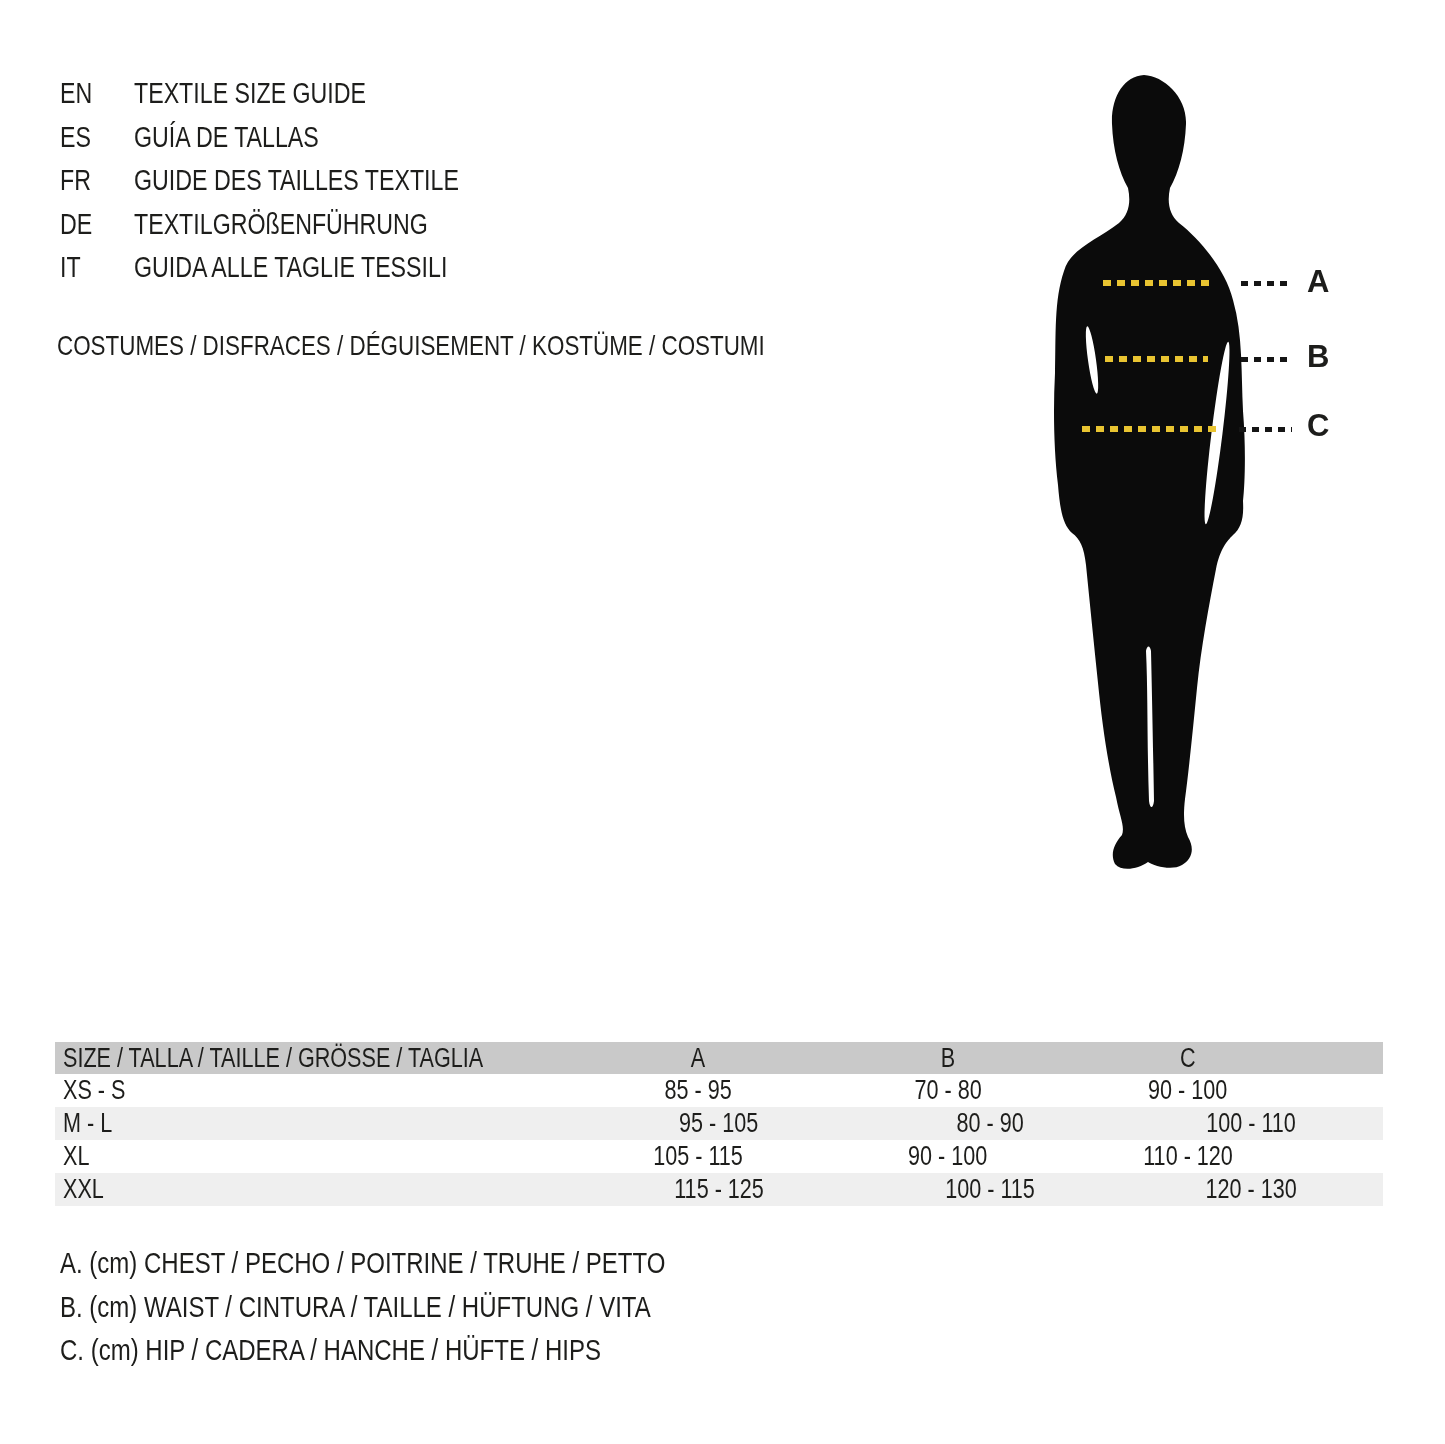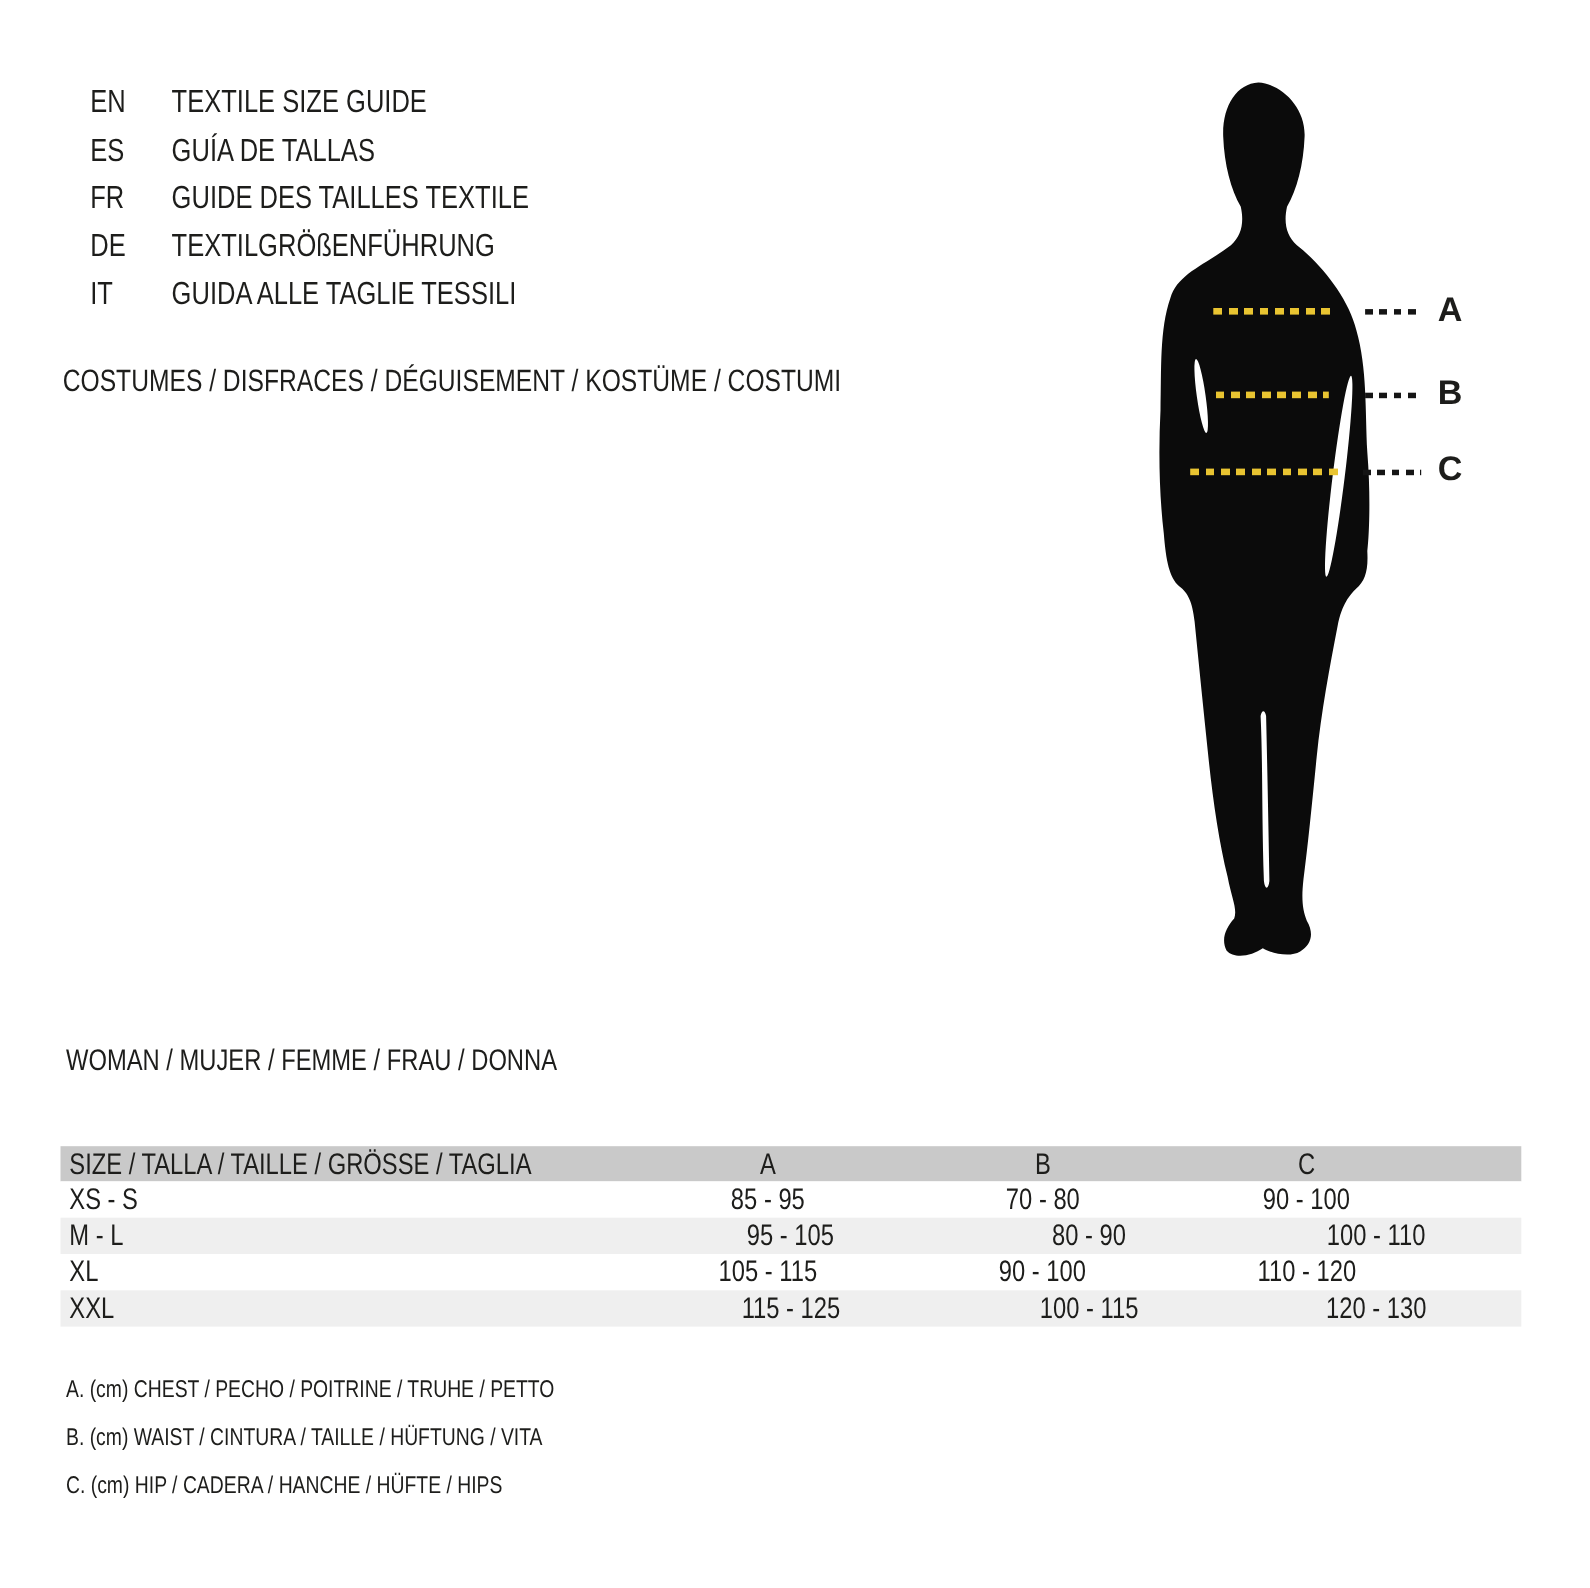--- a/index.html
+++ b/index.html
@@ -8,21 +8,21 @@
     background:#ffffff; color:#1d1d1b;
     font-family:"Liberation Sans", sans-serif;
   }
   
   .cond { display:inline-block; transform:scaleX(0.8); transform-origin:0 50%; white-space:nowrap; }
   .cond-c { display:inline-block; transform:scaleX(0.8); transform-origin:50% 50%; white-space:nowrap; }
 
   
   .langs { position:absolute; left:60px; top:72px; }
   .lang-row { height:43.5px; line-height:43.5px; font-size:29px; font-weight:500; }
-  .lang-code { display:inline-block; width:66px; vertical-align:top;margin-left:22px; }
+  .lang-code { display:inline-block; width:66px; vertical-align:top; }
 
   
   .costumes { position:absolute; left:57px; top:327px; margin:0; font-size:28px; line-height:37px; font-weight:400; }
 
   
   .figure-svg { position:absolute; left:1040px; top:73px; width:260px; height:802px; }
   .mline { position:absolute; }
   .ydash { height:6px; background:repeating-linear-gradient(90deg,#e9c431 0 8px, transparent 8px 14px); }
   .bdash { height:5px; background:repeating-linear-gradient(90deg,#151515 0 7px, transparent 7px 13px); }
   .y-a { left:1103px; top:280px; width:107px; }
@@ -44,21 +44,21 @@
   .tr-data { height:33px; }
   .bg-white { background:#ffffff; }
   .bg-alt { background:#efefef;gap:21px; }
   .c0 { width:505px; padding-left:8px; text-align:left; }
   .c1 { width:260px; text-align:center; }
   .c2 { width:240px; text-align:center; }
   .c3 { width:240px; text-align:center; }
 
   
   .legend { position:absolute; left:60px; top:1241px; }
-  .legend-line { height:43.5px; line-height:43.5px; font-size:22px; font-weight:500; }
+  .legend-line { height:43.5px; line-height:43.5px; font-size:30px; font-weight:500; }
 </style>
 </head>
 <body>
 
 <div class="page">
 
   <section class="langs">
     <div class="lang-row">
       <span class="lang-code"><span class="cond">EN</span></span>
       <span class="cond">TEXTILE SIZE GUIDE</span>
@@ -127,21 +127,20 @@
   <div class="mline ydash y-a"></div>
   <div class="mline bdash b-a"></div>
   <div class="mline ydash y-b"></div>
   <div class="mline bdash b-b"></div>
   <div class="mline ydash y-c"></div>
   <div class="mline bdash b-c"></div>
   <span class="mlabel ml-a">A</span>
   <span class="mlabel ml-b">B</span>
   <span class="mlabel ml-c">C</span>
 
-  <h2 class="woman"><span class="cond">WOMAN / MUJER / FEMME / FRAU / DONNA</span></h2>
 
   <div class="size-table">
     <div class="tr tr-head">
       <span class="c0"><span class="cond">SIZE / TALLA / TAILLE / GRÖSSE / TAGLIA</span></span>
       <span class="c1"><span class="cond-c">A</span></span>
       <span class="c2"><span class="cond-c">B</span></span>
       <span class="c3"><span class="cond-c">C</span></span>
     </div>
     <div class="tr tr-data bg-white">
       <span class="c0"><span class="cond">XS - S</span></span>

